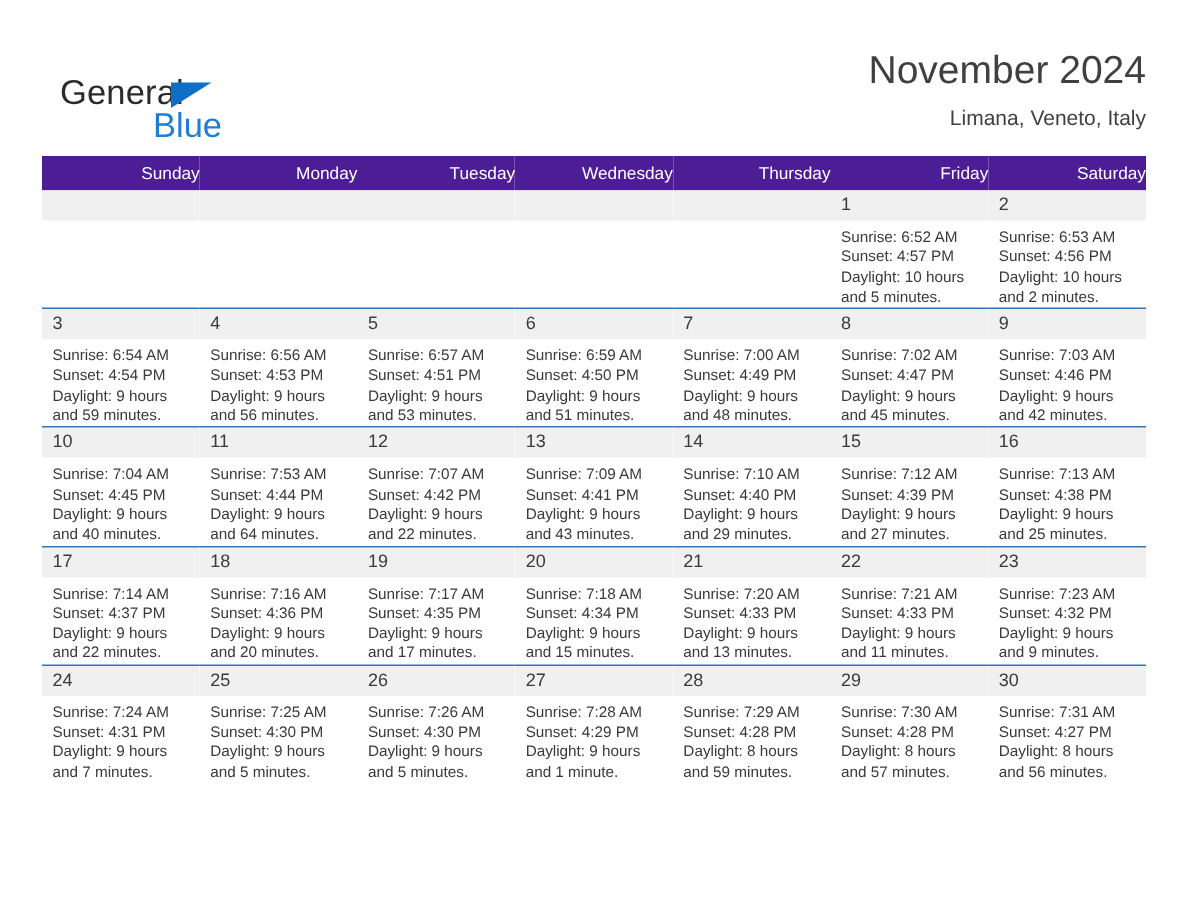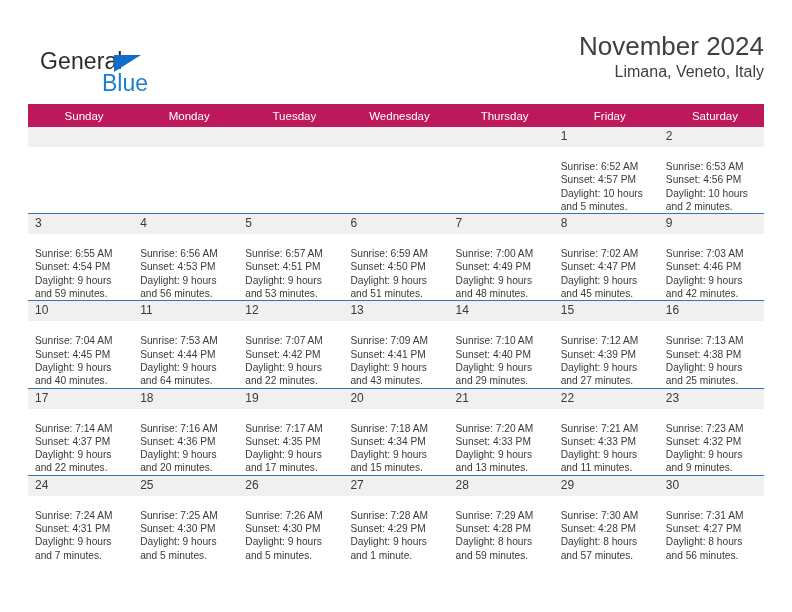--- a/index.html
+++ b/index.html
@@ -70,41 +70,42 @@
     top: 0;
     text-align: right;
   }
   .cal-title {
     font-size: 26px;
     color: #404040;
     line-height: 32px;
     white-space: nowrap;
   }
   .cal-subtitle {
-    font-size: 16px;
+    font-size: 14px;
     color: #404040;
     line-height: 20px;
+    margin-top: 6px;
     white-space: nowrap;
   }
 
   
   .calendar {
     position: absolute;
     left: 28px;
     top: 104px;
     width: 736px;
     border-collapse: collapse;
     table-layout: fixed;
   }
   .calendar th {
-    background: #be185d;
+    background: #4c1d95;
     color: #ffffff;
     font-size: 11.5px;
     font-weight: normal;
-    text-align: center;
+    text-align: right;
     padding: 5px 0 5px 7px;
     height: 13px;
     border: none;
   }
   .calendar td {
     vertical-align: top;
     padding: 0;
     border: none;
     border-top: 1.4px solid #3075B8;
     height: 76px;
@@ -118,21 +119,21 @@
     font-size: 12px;
     color: #3a3a3a;
     padding: 3px 0 4px 7px;
     line-height: 13px;
     min-height: 13px;
   }
   .daynum.empty {
     color: transparent;
   }
   .details {
-    padding: 13px 6px 0 7px;
+    padding: 5px 6px 0 7px;
     font-size: 10.2px;
     line-height: 13.3px;
     color: #3a3a3a;
   }
   .details div {
     white-space: nowrap;
   }
   .details.empty {
     visibility: hidden;
   }
@@ -232,21 +233,21 @@
               <div>Sunset: 4:56 PM</div>
               <div>Daylight: 10 hours</div>
               <div>and 2 minutes.</div>
             </div>
           </td>
         </tr>
         <tr class="week-row">
           <td>
             <div class="daynum">3</div>
             <div class="details">
-              <div>Sunrise: 6:55 AM</div>
+              <div>Sunrise: 6:54 AM</div>
               <div>Sunset: 4:54 PM</div>
               <div>Daylight: 9 hours</div>
               <div>and 59 minutes.</div>
             </div>
           </td>
           <td>
             <div class="daynum">4</div>
             <div class="details">
               <div>Sunrise: 6:56 AM</div>
               <div>Sunset: 4:53 PM</div>

